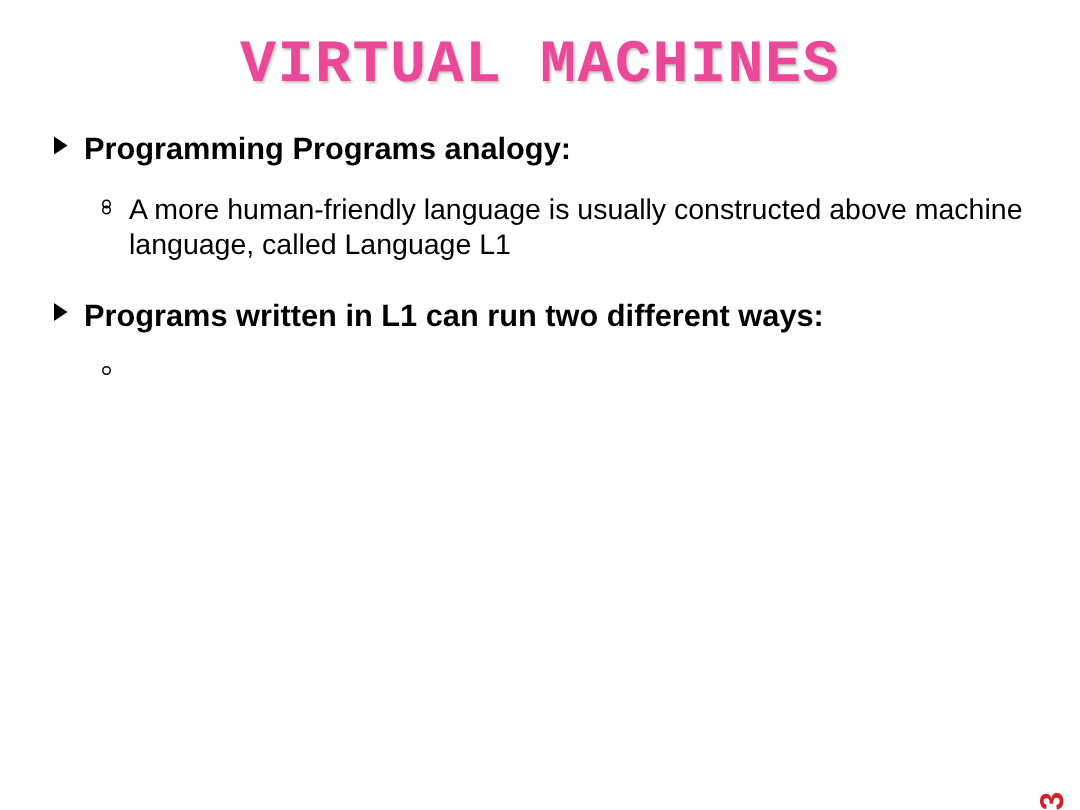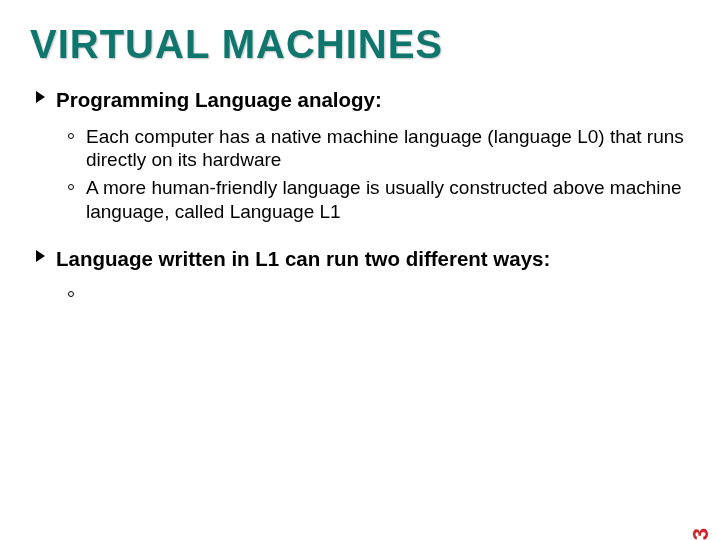--- a/index.html
+++ b/index.html
@@ -13,27 +13,28 @@
     position: relative;
   }
   .slide {
     width: 720px;
     height: 540px;
     position: relative;
     box-sizing: border-box;
     padding: 22px 30px 30px 30px;
   }
   .title {
-    font-family: Liberation Sans, sans-serif;
+    font-family: Liberation Mono, monospace;
     font-size: 40px;
     letter-spacing: 1px;
-    color: #0f766e;
+    color: #ec4899;
     font-weight: 700;
     margin: 0 0 20px 0;
     text-shadow: 1px 1px 2px rgba(0,0,0,0.25);
+    text-align: center;
   }
   .l1 {
     margin: 0 0 6px 0;
     padding-left: 26px;
     position: relative;
     font-size: 20.5px;
     line-height: 1.25;
     font-weight: 700;
     color: #000;
   }
@@ -85,37 +86,36 @@
 </style>
 </head>
 <body>
 
 <div class="slide">
 
   <h1 class="title">VIRTUAL MACHINES</h1>
 
   <div class="l1">
     <span class="marker"></span>
-    <span>Programming Language analogy:</span>
+    <span>Programming Programs analogy:</span>
   </div>
   <div class="smallgap"></div>
   <div class="l2">
     <span class="marker"></span>
-    <span>Each computer has a native machine language (language L0) that runs directly on its hardware</span>
   </div>
   <div class="l2">
     <span class="marker"></span>
     <span>A more human-friendly language is usually constructed above machine language, called Language L1</span>
   </div>
 
   <div class="gap"></div>
 
   <div class="l1">
     <span class="marker"></span>
-    <span>Language written in L1 can run two different ways:</span>
+    <span>Programs written in L1 can run two different ways:</span>
   </div>
   <div class="smallgap"></div>
   <div class="l2">
     <span class="marker"></span>
   </div>
 
   <div class="page-num">33</div>
 
 </div>
 

